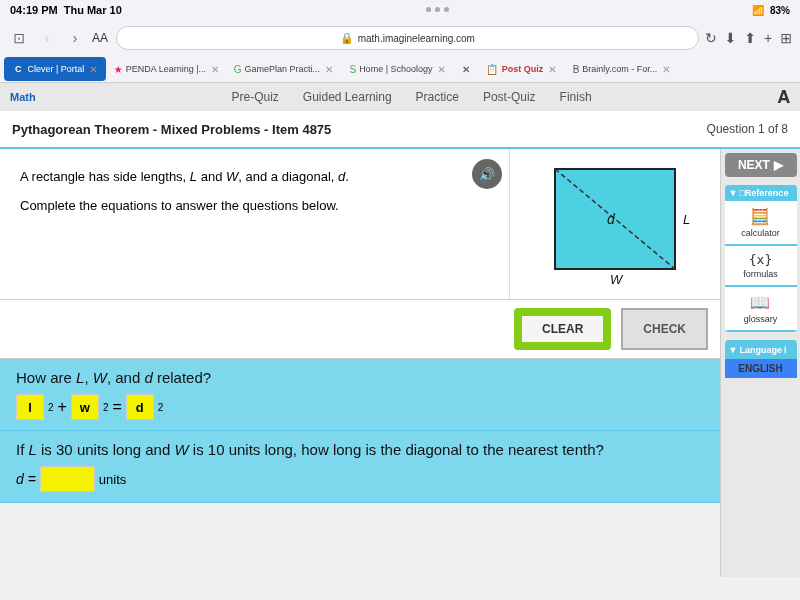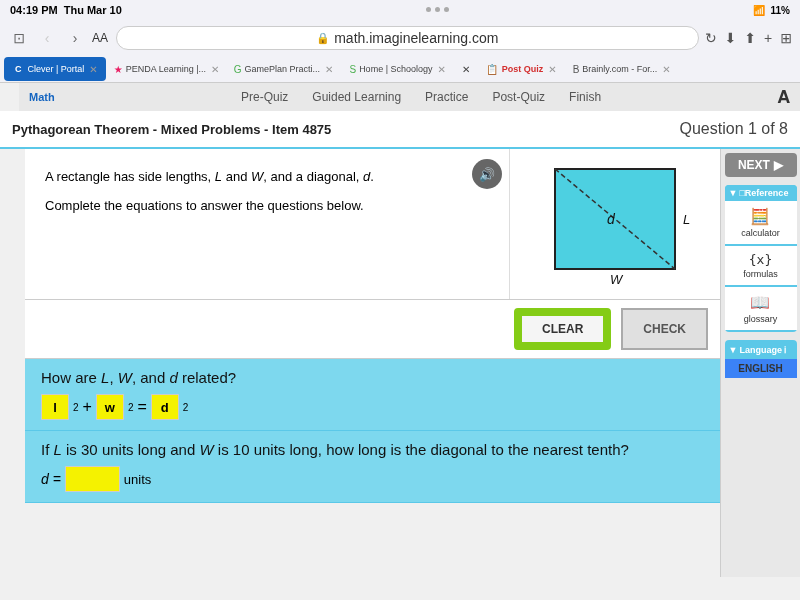--- a/index.html
+++ b/index.html
@@ -86,21 +86,20 @@
     .app-nav-item.clever { background: #1565c0; color: white; border-radius: 4px; }
 
     
     .lesson-nav {
       background: #e8e8e8;
       height: 28px;
       display: flex;
       align-items: center;
       padding: 0 10px;
       gap: 0;
-      margin-left: 19px;
     }
     .math-label {
       color: #1565c0;
       font-size: 11px;
       font-weight: bold;
       margin-right: 10px;
     }
     .lesson-steps {
       display: flex;
       gap: 0;
@@ -118,35 +117,34 @@
     .page-header {
       background: white;
       border-bottom: 2px solid #5bc8e8;
       display: flex;
       align-items: center;
       justify-content: space-between;
       padding: 6px 12px;
       height: 38px;
     }
     .page-title-text { font-size: 13px; font-weight: bold; color: #222; }
-    .question-count { font-size: 16px; color: #444; }
+    .question-count { font-size: 12px; color: #444; }
 
     
     .main-content {
       display: flex;
       height: calc(600px - 20px - 36px - 26px - 30px - 28px - 32px);
       
     }
 
     .content-area {
       flex: 1;
       overflow: hidden;
       display: flex;
       flex-direction: column;
-      padding-left: 25px;
     }
 
     
     .question-panel {
       display: flex;
       background: white;
       margin: 0;
       border-bottom: 1px solid #ccc;
     }
     .question-text-area {
@@ -347,33 +345,33 @@
     <span>04:19 PM</span>
     <span>Thu Mar 10</span>
   </div>
   <div class="tab-dots">
     <div class="tab-dot"></div>
     <div class="tab-dot"></div>
     <div class="tab-dot"></div>
   </div>
   <div class="status-bar-right">
     <span>📶</span>
-    <span>11%</span>
+    <span>83%</span>
   </div>
 </div>
 
 <div class="browser-chrome">
   <div class="browser-toolbar">
     <button class="browser-nav-btn">⊡</button>
     <button class="browser-nav-btn disabled">‹</button>
     <button class="browser-nav-btn">›</button>
     <span style="font-size:12px;color:#333;margin-right:2px;">AA</span>
     <div class="address-bar">
       <span>🔒</span>
-      <span style="font-size:14px;color:#333;">math.imaginelearning.com</span>
+      <span style="font-size:10px;color:#333;">math.imaginelearning.com</span>
     </div>
     <div class="browser-icons">
       <span>↻</span>
       <span>⬇</span>
       <span>⬆</span>
       <span>+</span>
       <span>⊞</span>
     </div>
   </div>
 

